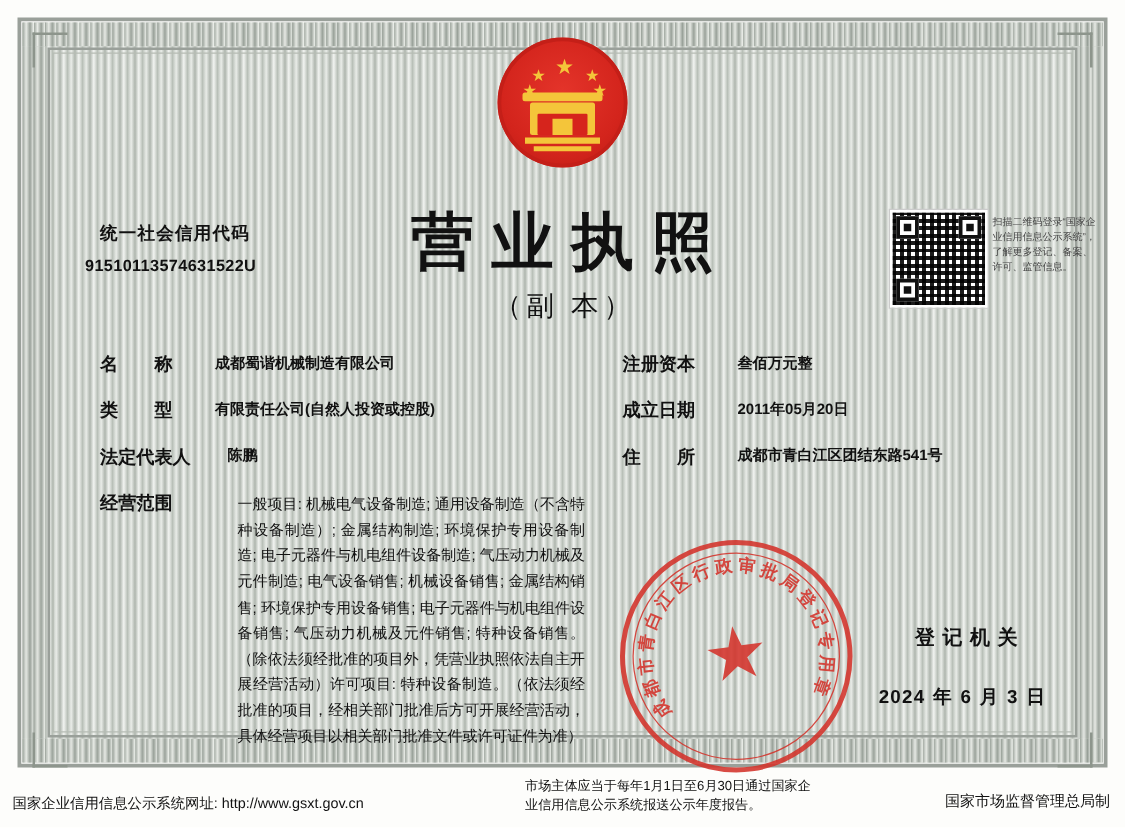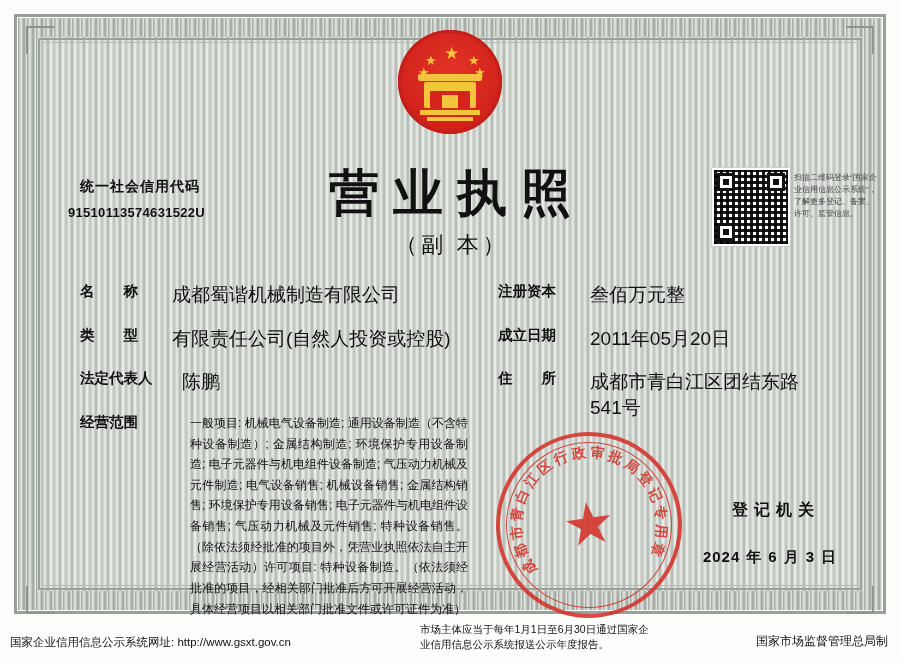--- a/index.html
+++ b/index.html
@@ -240,22 +240,22 @@
   .row .k {
     flex: 0 0 86px;
     font-size: 14.5px;
     font-weight: bold;
     color: #111;
     display: flex;
     justify-content: space-between;
   }
   .row .k.wide { flex: 0 0 96px; }
   .row .v {
-    font-size: 19px;
-    font-weight: normal;
+    font-size: 12px;
+    font-weight: bold;
     color: #111;
     padding-left: 6px;
     line-height: 1.35;
   }
   .row.scope { align-items: flex-start; }
   .row.scope .v {
     font-weight: normal;
     font-size: 12px;
     line-height: 1.72;
     width: 300px;

